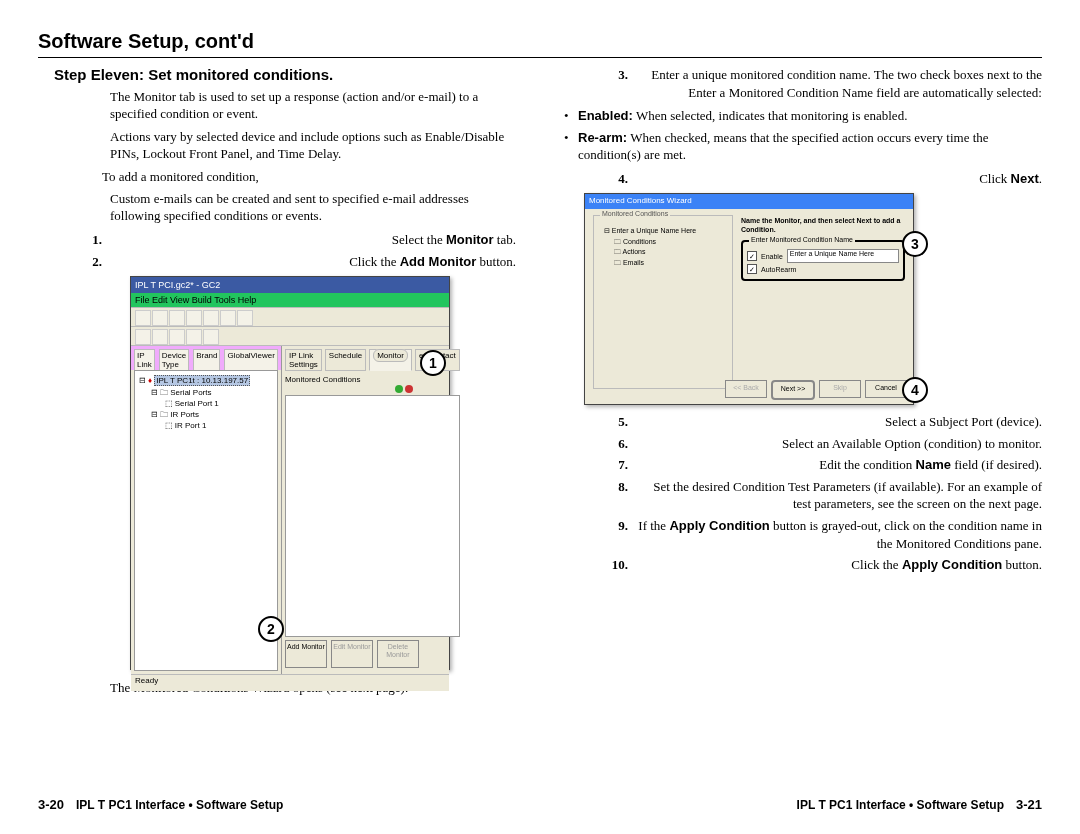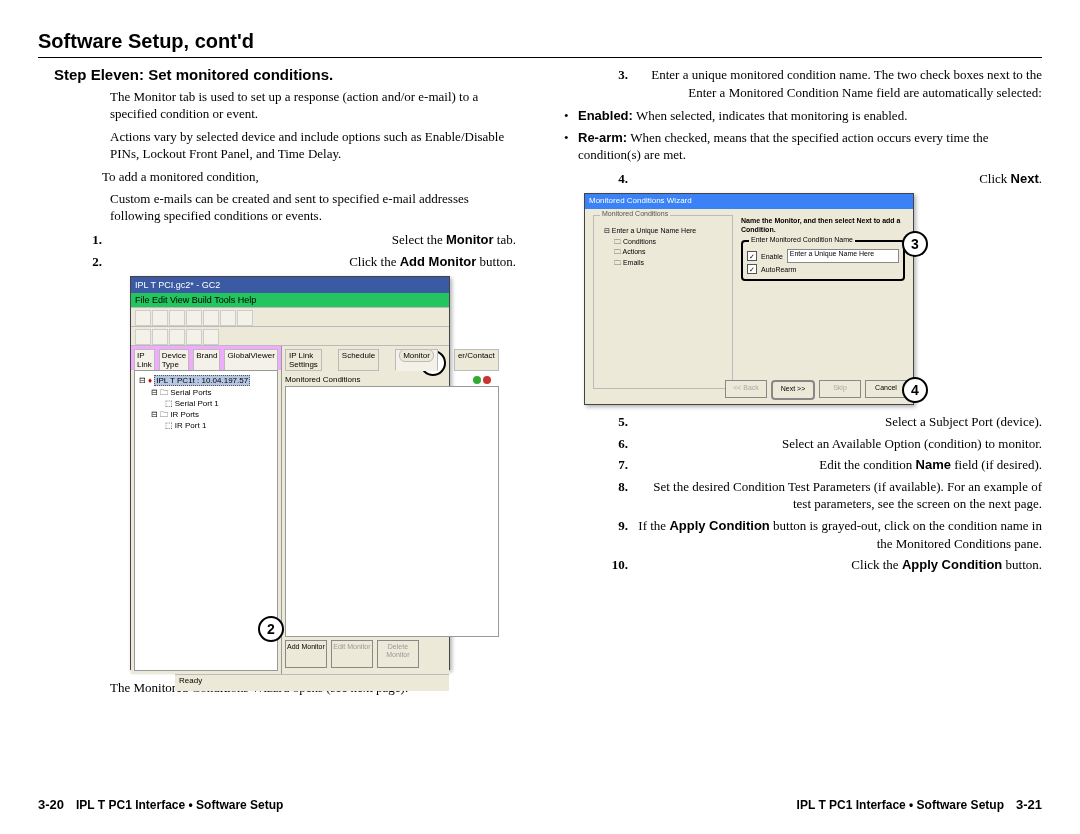--- a/index.html
+++ b/index.html
@@ -94,30 +94,30 @@
   .s1-menu { background:#22c55e; padding:2px 4px; font-size:9px; border-bottom:1px solid #bbb; }
   .s1-toolbar { background:#ece9d8; padding:2px 4px; height:14px; border-bottom:1px solid #bbb; display:flex; gap:1px;}
   .tbtn { width:14px; height:14px; background:#f4f2e8; border:1px solid #ccc; }
   .s1-body { display:flex; height:calc(100% - 64px); background:#ece9d8; }
   .s1-left { width:155px; border-right:1px solid #999; display:flex; flex-direction:column; }
   .s1-ltabs { background:#f0abfc; padding:3px 3px 0 3px; font-size:8px; display:flex; gap:4px; }
   .s1-ltabs span { padding:1px 2px; border:1px solid #bbb; border-bottom:none; background:#f4f2e8;}
   .s1-tree { flex:1; background:#fff; margin:0 3px 3px 3px; border:1px solid #999; padding:4px; font-size:8px; line-height:1.4;}
   .tree-sel { background:#b5c7e3; border:1px dotted #555; padding:0 1px; }
   .s1-right { flex:1; display:flex; flex-direction:column; padding:3px; }
-  .s1-rtabs { font-size:8px; display:flex; gap:16px; margin-bottom:2px; }
+  .s1-rtabs { font-size:8px; display:flex; gap:3px; margin-bottom:2px; }
   .s1-rtabs span { padding:1px 3px; border:1px solid #bbb; background:#ece9d8;}
   .s1-rtabs .sel { background:#f4f2e8; border-bottom-color:#f4f2e8; position:relative; z-index:2; }
   .tab-hl { border:2px solid #000; border-radius:6px; padding:0 2px; }
   .s1-mc { font-size:8px; padding:2px 0;}
   .s1-pane { flex:1; background:#fff; border:1px solid #999; }
   .s1-btns { display:flex; gap:4px; padding:3px 0; justify-content:flex-start;}
   .s1-btns .btn { width:40px; height:24px; border:1px solid #888; background:#ece9d8; font-size:7px; text-align:center; padding-top:2px; line-height:1.1;}
   .s1-btns .btn.dis { color:#999; }
-  .s1-status { background:#ece9d8; height:14px; border-top:1px solid #bbb; padding:1px 4px; font-size:8px;margin-left:44px; }
+  .s1-status { background:#ece9d8; height:14px; border-top:1px solid #bbb; padding:1px 4px; font-size:8px; }
   .gicon { position:absolute; display:inline-block; width:8px;height:8px; }
   .gicon.green { background:#3a3; border-radius:50%; }
 
   .callout {
     position:absolute; width:22px; height:22px; border:2px solid #000;
     border-radius:50%; background:#fff; font-family:Arial,sans-serif;
     font-weight:700; font-size:14px; text-align:center; line-height:22px;
   }
 
   
@@ -204,21 +204,21 @@
           </div>
           <div class="s1-body">
             <div class="s1-left">
               <div class="s1-ltabs">
                 <span>IP Link</span>
                   <span>Device Type</span>
                   <span>Brand</span>
                   <span>GlobalViewer</span>
               </div>
               <div class="s1-tree">
-                <div>⊟ <span style="color:#c00;">♦</span> <span class="tree-sel">IPL T PC1t : 10.04.197.57</span></div>
+                <div>⊟ <span style="color:#c00;">♦</span> <span class="tree-sel">IPL T PC1t : 10.13.197.57</span></div>
                 <div style="padding-left:12px;">⊟ 🗀 <span>Serial Ports</span></div>
                 <div style="padding-left:26px;">⬚ <span>Serial Port 1</span></div>
                 <div style="padding-left:12px;">⊟ 🗀 <span>IR Ports</span></div>
                 <div style="padding-left:26px;">⬚ <span>IR Port 1</span></div>
               </div>
             </div>
             <div class="s1-right">
               <div class="s1-rtabs">
                 <span>IP Link Settings</span>
                   <span>Schedule</span>

